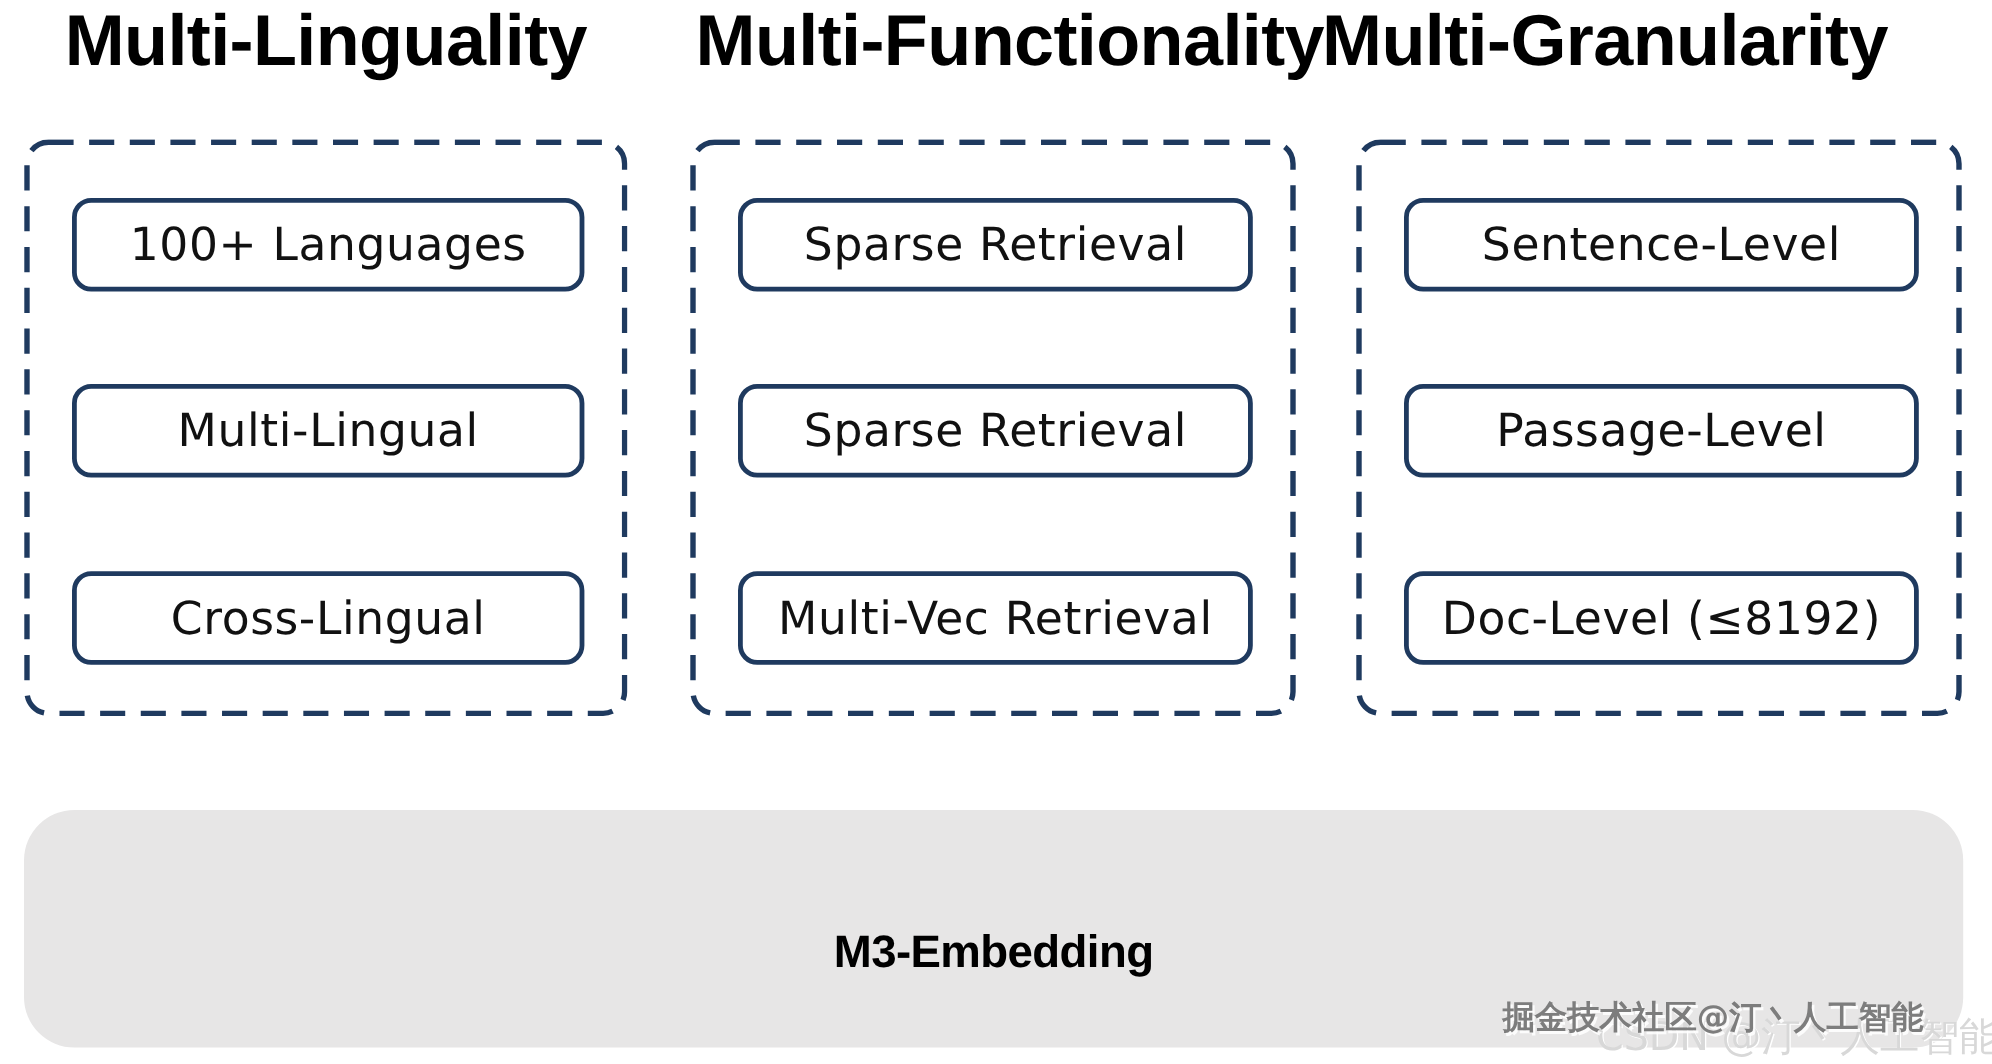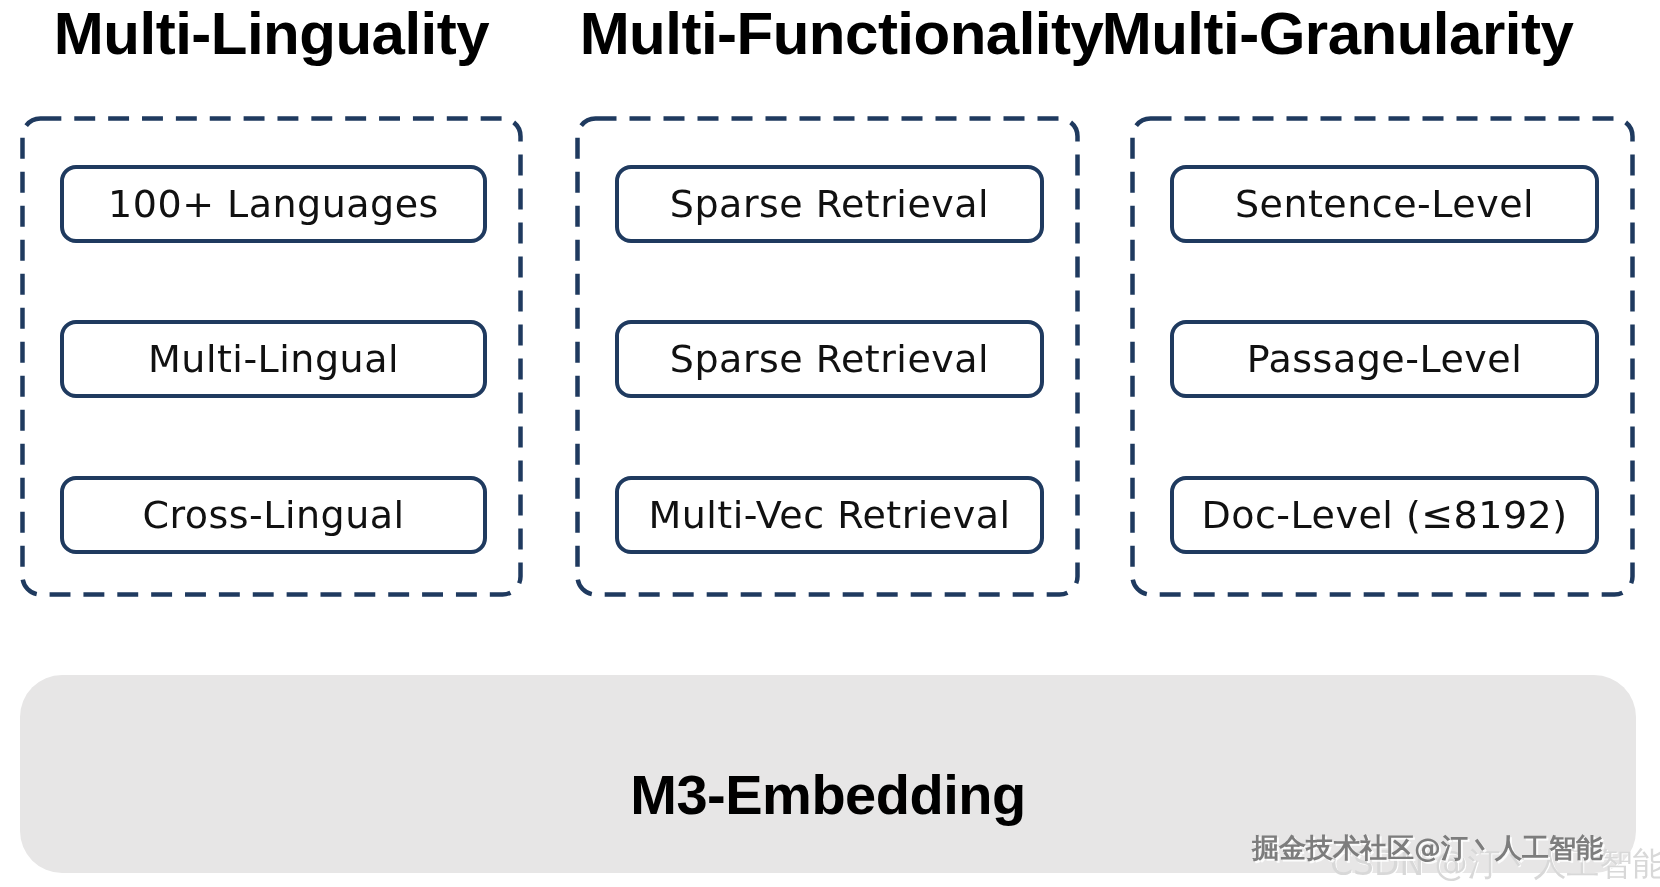--- a/index.html
+++ b/index.html
@@ -58,21 +58,21 @@
     white-space:nowrap;letter-spacing:0.5px;
   }
   
   .footer-panel{
     position:absolute;left:20px;top:675px;width:1616px;height:198px;
     background:var(--panel-gray,#e7e6e6);
     border-radius:42px;
     display:flex;align-items:center;justify-content:center;
   }
   .footer-label{
-    font-size:56px;font-weight:800;color:#000;letter-spacing:-0.5px;
+    font-size:38px;font-weight:800;color:#000;letter-spacing:-0.5px;
     white-space:nowrap;
     margin-top:41px;
   }
   
   .wm{position:absolute;white-space:nowrap;font-family:"DejaVu Sans",sans-serif;}
   .wm-light{
     left:1330px;top:842px;
     font-size:33px;font-weight:500;
     color:var(--watermark-light,#d8d8d8);
     text-shadow:1px 1px 0 #ffffff;

